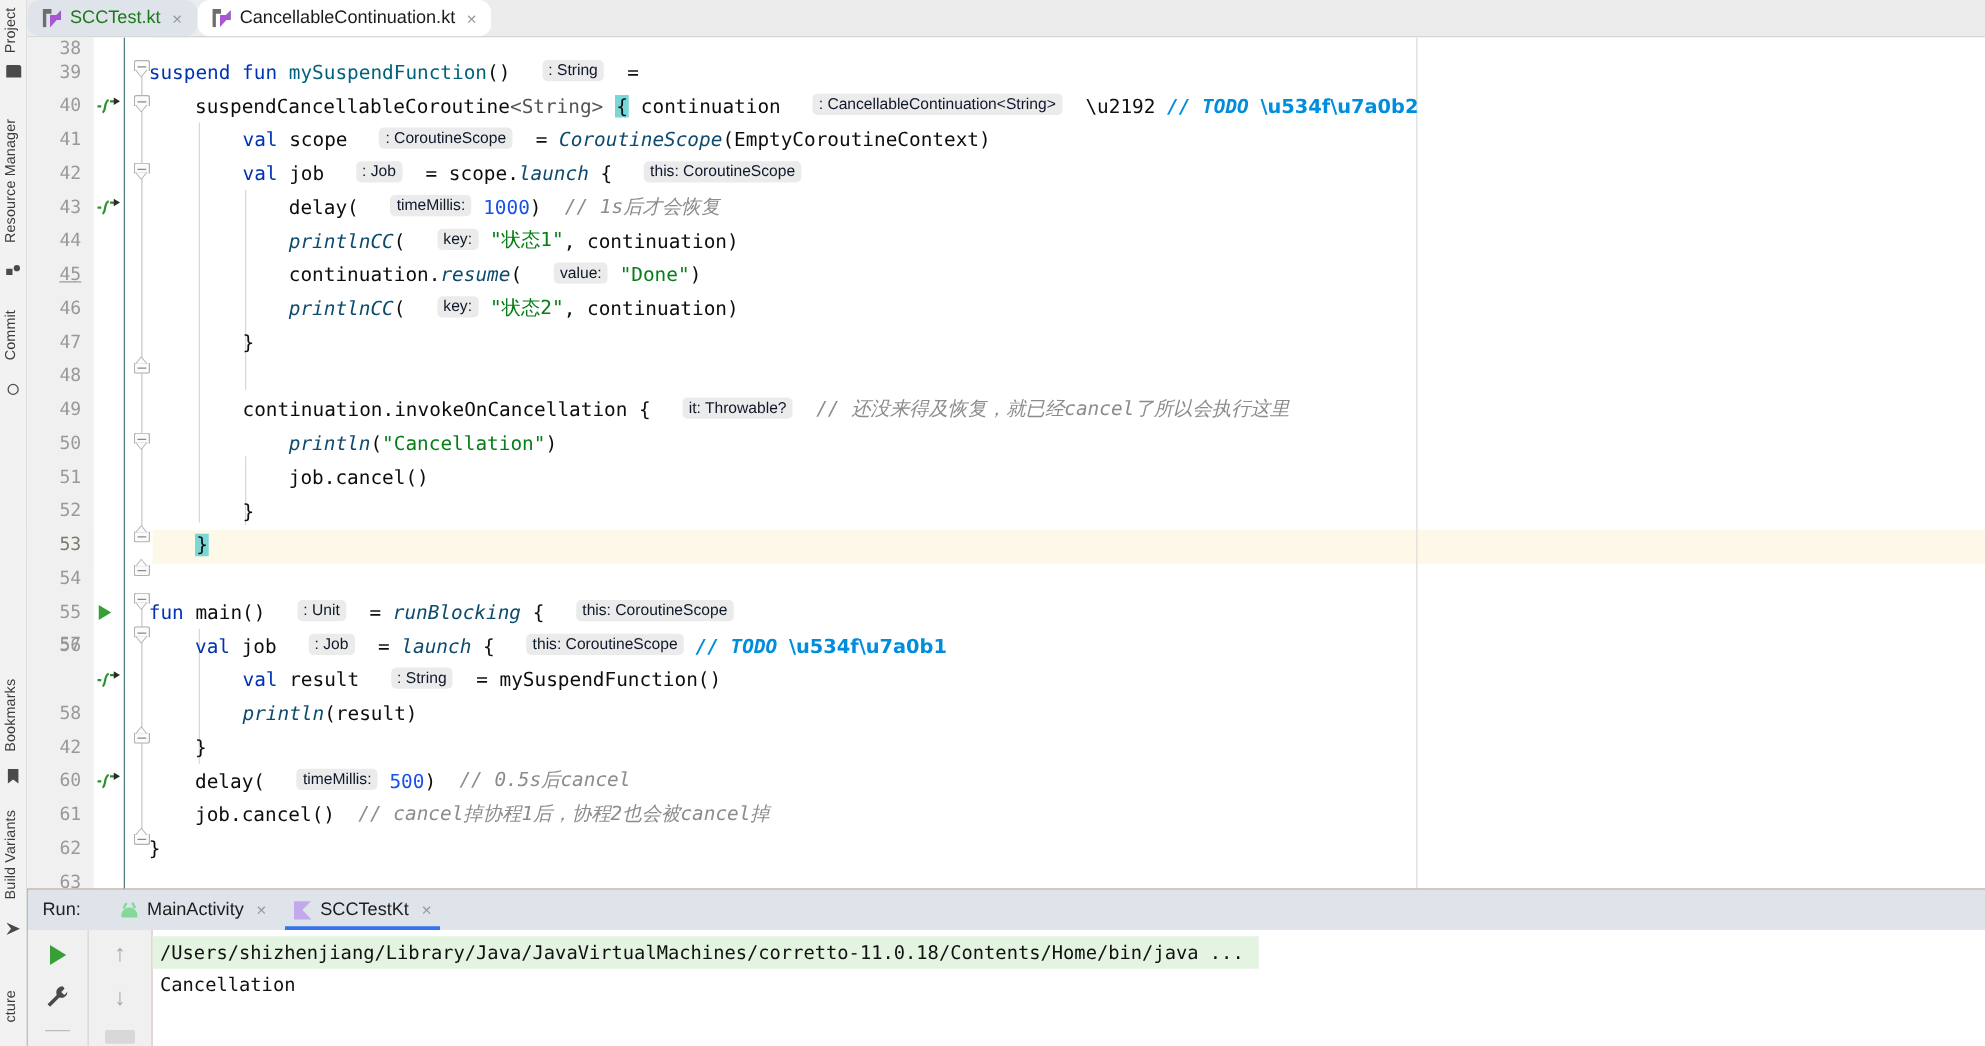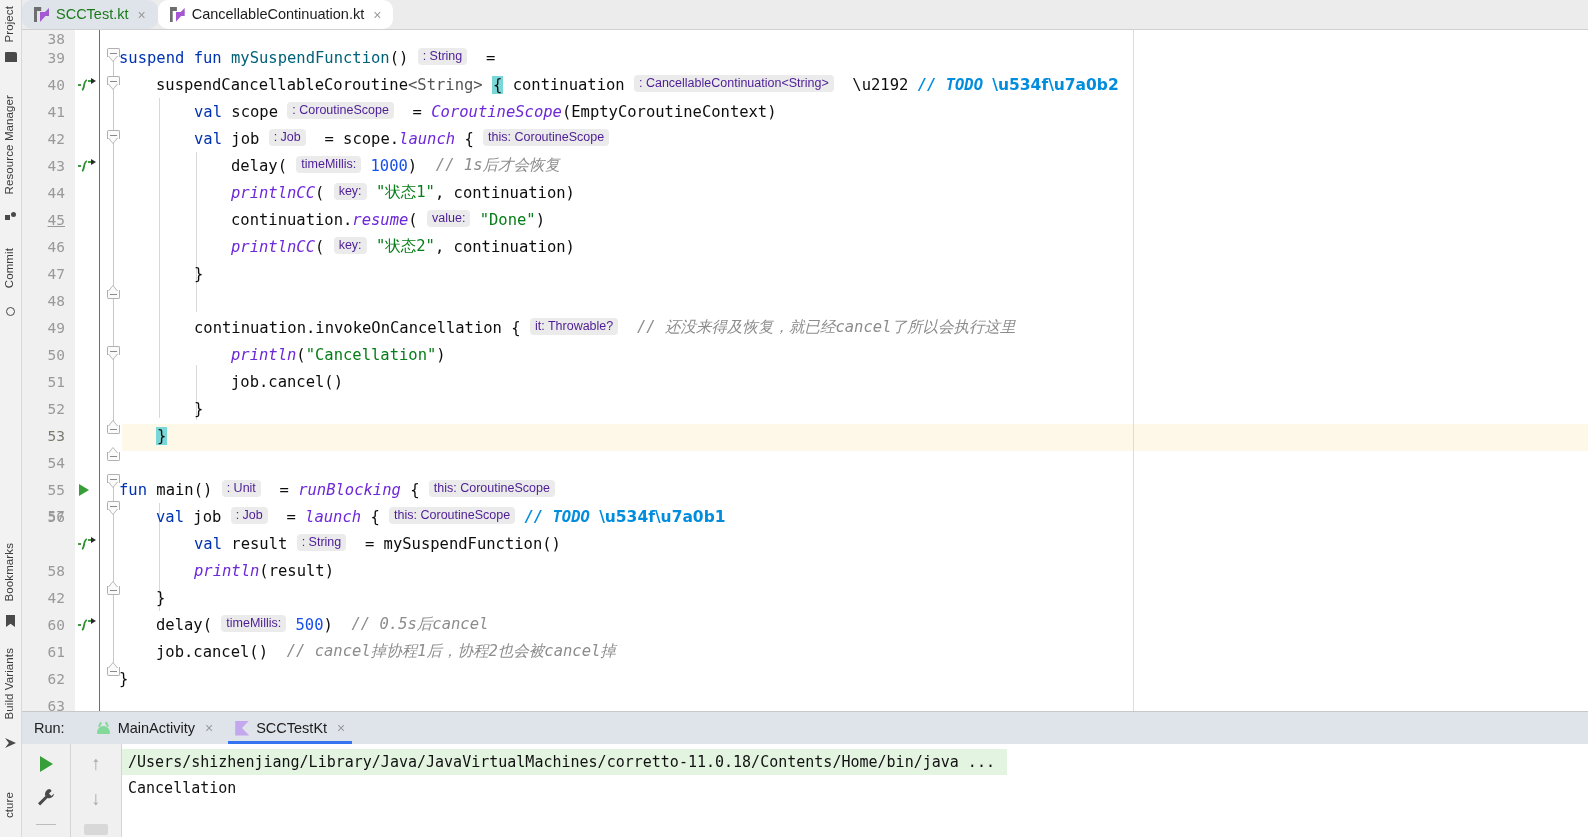--- a/index.html
+++ b/index.html
@@ -187,43 +187,44 @@
     align-items: center;
     font-family: "DejaVu Sans Mono", monospace;
     font-size: 15.5px;
     color: #0d0d0d;
     white-space: pre;
     letter-spacing: 0px;
   }
 
   
   .kw  { color: #0033b3; }
-  .fn  { color: #6d28d9; font-style: italic; }
+  .fn  { color: #0c4a6e; font-style: italic; }
   .fnp { color: #00627a; }
   .str { color: #067d17; }
   .num { color: #1750eb; }
   .cmt { color: #8c8c8c; font-style: italic; text-align: center; }
   .todo{ color: #008dde; font-style: italic; font-weight: bold; }
   .gen { color: #555555; }
   .pln { color: #0d0d0d; }
   .cnz { font-family: "DejaVu Sans", sans-serif; font-style: normal; }
 
   .hint {
     display: inline-block;
     background: #ebebeb;
-    color: #4c1d95;
+    color: #0f172a;
     border-radius: 4px;
     padding: 1px 5px;
     font-family: "Liberation Sans", sans-serif;
     font-size: 12.5px;
     font-style: normal;
     line-height: 15px;
     vertical-align: middle;
     position: relative;
     top: -1px;
+    margin-left: 16px;
   }
   .brace-hl {
     background: #7ad7d7;
     display: inline-block;
     padding: 0 1px;
   }
 
   
   .fold {
     position: absolute;

